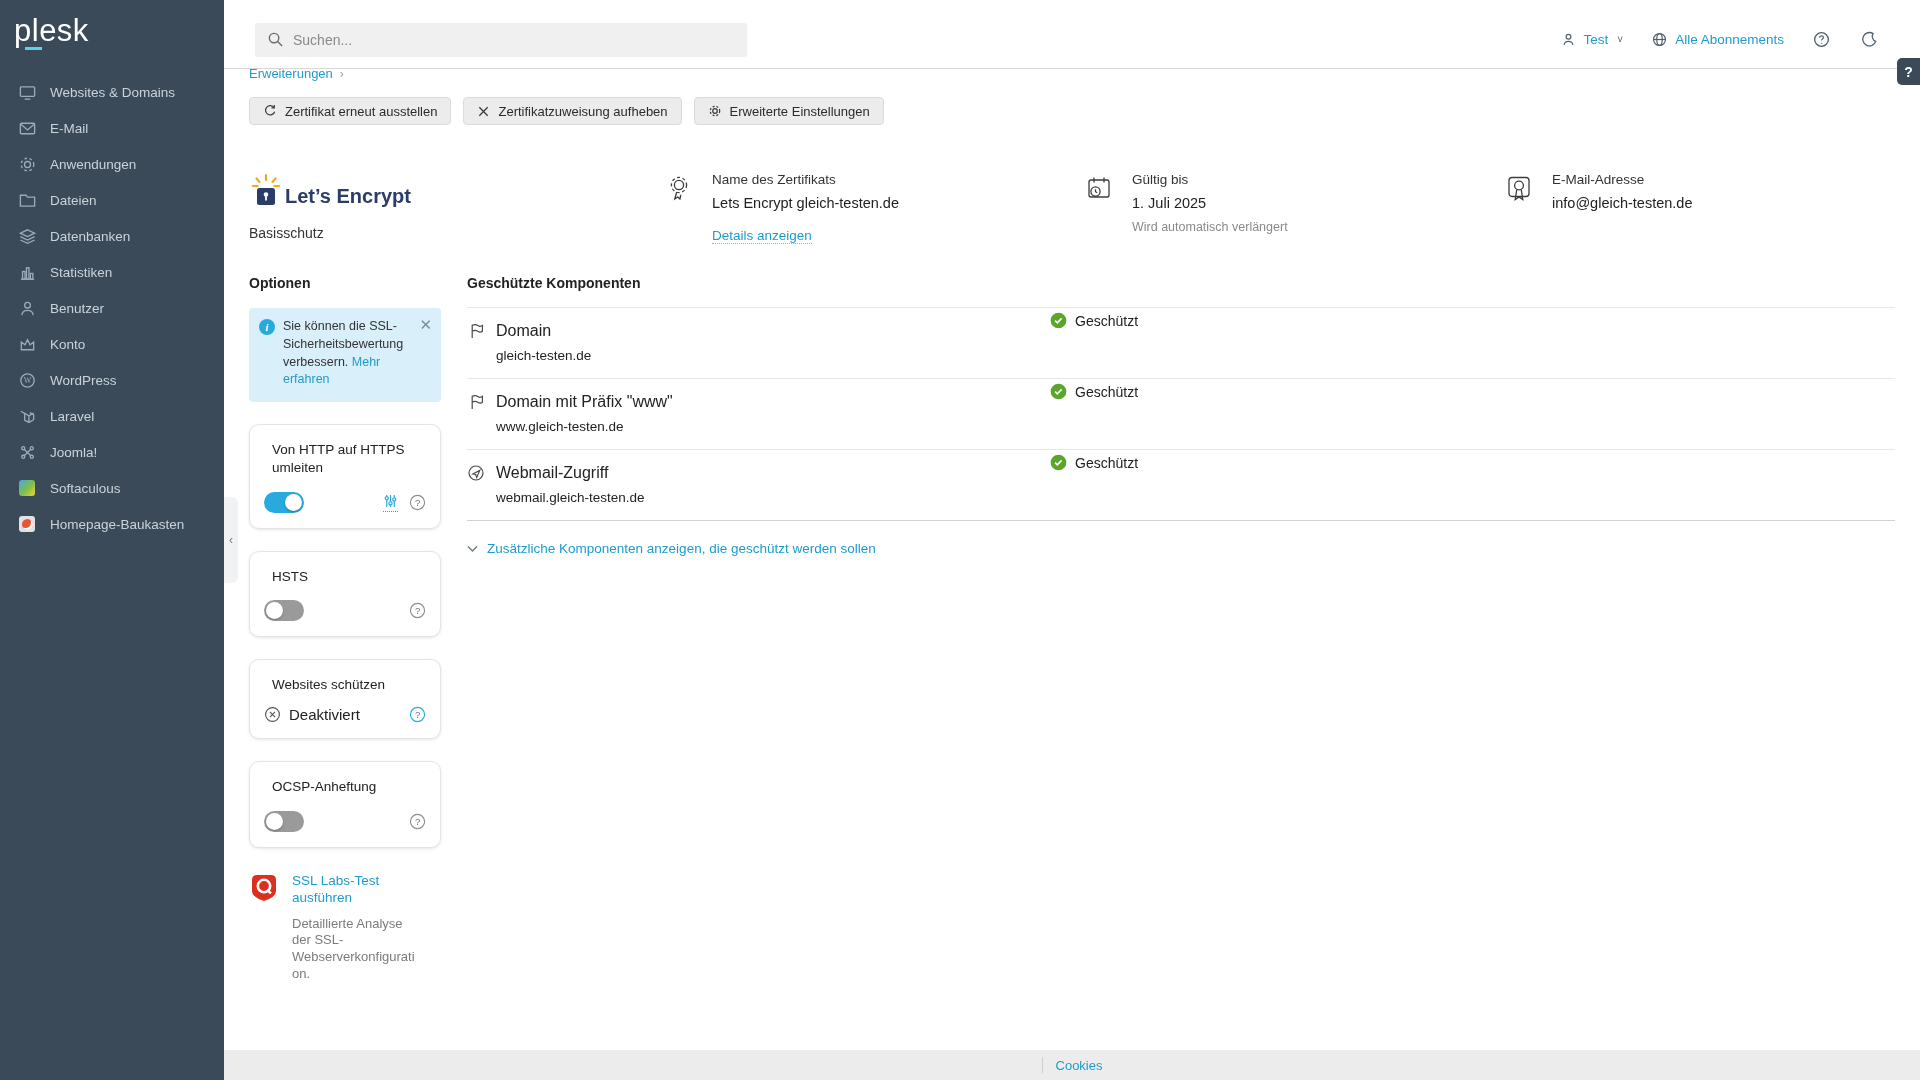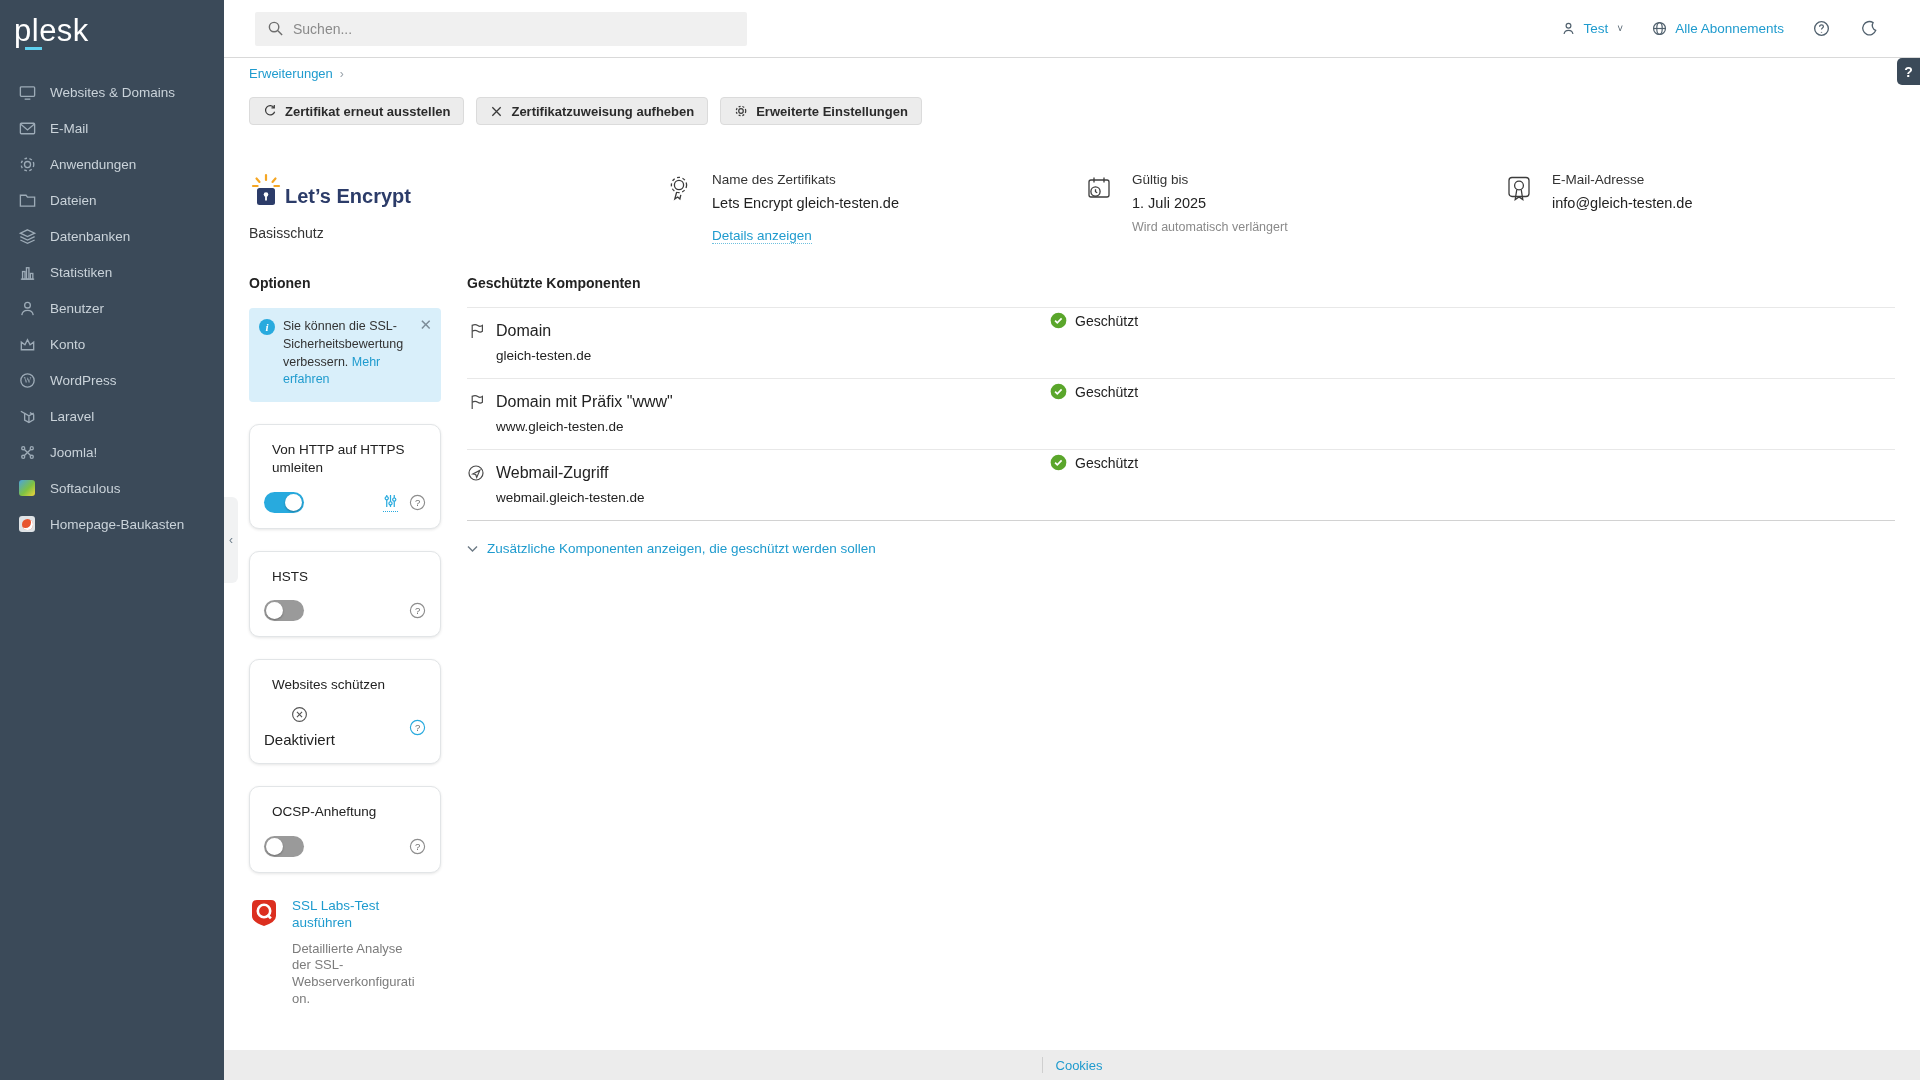--- a/index.html
+++ b/index.html
@@ -17,21 +17,21 @@
   .nav { margin-top:25px; }
   .nav-item { display:flex; align-items:center; height:36px; padding-left:17px; color:#cad3da; font-size:13.5px; cursor:pointer; }
   .nav-ic { width:20px; height:20px; margin-right:13px; color:#9dabb7; display:flex; align-items:center; justify-content:center; flex-shrink:0; }
   .nav-ic svg { stroke:currentColor; fill:none; stroke-width:1.4; }
   .ic-soft { width:16px; height:16px; border-radius:3px; background:linear-gradient(135deg,#4aa3df 0%,#7ec242 55%,#f2d43d 100%); }
   .ic-hpb { width:16px; height:16px; border-radius:3px; background:#dfe3e6; display:flex; align-items:center; justify-content:center; }
   .ic-hpb i { width:11px; height:11px; border-radius:50%; background:#e8552f; box-shadow:inset -2px -2px 0 #fff; display:block; }
   .collapse-tab { position:absolute; left:224px; top:497px; width:14px; height:86px; background:#f1f2f3; border-radius:0 6px 6px 0; color:#6b7b88; display:flex; align-items:center; justify-content:center; font-size:12px; z-index:2; cursor:pointer; }
 
   
-  .topbar { position:absolute; left:224px; top:0; right:0; height:58px; background:#fff; border-bottom:1px solid #d9d9d9; display:flex; align-items:center; z-index:2; }
+  .topbar { position:absolute; left:224px; top:11px; right:0; height:58px; background:#fff; border-bottom:1px solid #d9d9d9; display:flex; align-items:center; z-index:2; }
   .search { margin-left:31px; width:492px; height:34px; background:#f0f0f0; border-radius:2px; display:flex; align-items:center; padding:0 12px; gap:9px; }
   .search svg { stroke:#6d6d6d; fill:none; stroke-width:1.5; flex-shrink:0; }
   .search input { border:none; background:transparent; outline:none; font-size:14px; color:#333; width:100%; font-family:inherit; }
   .search input::placeholder { color:#8a8a8a; }
   .topbar-right { margin-left:auto; display:flex; align-items:center; gap:28px; padding-right:42px; font-size:13.5px; }
   .tb-link { display:flex; align-items:center; gap:7px; color:#1f9bce; cursor:pointer; }
   .tb-link svg { stroke:#51616e; fill:none; stroke-width:1.4; }
   .tb-caret { color:#51616e; font-size:10px; margin-left:2px; }
   .tb-icon { cursor:pointer; }
   .tb-icon svg { stroke:#51616e; fill:none; stroke-width:1.4; }
@@ -41,21 +41,21 @@
 
   
   .content { position:absolute; left:224px; top:51px; right:0; bottom:30px; background:#fff; padding:15px 25px 0 25px; overflow:hidden; }
   .breadcrumb { font-size:13px; display:flex; align-items:center; gap:7px; }
   .crumb { color:#1f9bce; cursor:pointer; }
   .crumb-sep { color:#9aa3ab; font-size:12px; }
   .page-title { font-size:29px; font-weight:400; color:#222; margin-top:10px; letter-spacing:-.2px; }
   .page-title .domain { color:#2a91b5; }
 
   .toolbar { margin-top:16px; display:flex; gap:12px; }
-  .btn { display:flex; align-items:center; gap:8px; background:#ececec; border:1px solid #dbdbdb; border-radius:4px; height:28px; padding:0 13px; font-size:13px; font-weight:700; color:#2b2b2b; cursor:pointer; font-family:inherit; }
+  .btn { display:flex; align-items:center; gap:8px; background:#ececec; border:1px solid #dbdbdb; border-radius:4px; height:28px; padding:0 13px; font-size:13px; font-weight:400; color:#2b2b2b; cursor:pointer; font-family:inherit; }
   .btn svg { stroke:#3a3a3a; fill:none; stroke-width:1.4; }
 
   
   .cert-row { display:flex; margin-top:47px; }
   .cert-brand { width:416px; flex-shrink:0; }
   .protection { font-size:14px; color:#333; margin-top:9px; }
   .cert-field { display:flex; width:420px; flex-shrink:0; }
   .cf-icon { width:30px; margin-right:17px; padding-top:2px; }
   .cf-icon svg { stroke:#3c3c3c; fill:none; stroke-width:1.3; }
   .cf-label { font-size:13.5px; color:#333; }
@@ -84,21 +84,21 @@
   .toggle::after { content:""; position:absolute; width:17px; height:17px; border-radius:50%; background:#fff; top:2px; box-shadow:0 1px 2px rgba(0,0,0,.3); }
   .toggle.on::after { right:2px; }
   .toggle.off::after { left:2px; }
   .sliders-wrap { border-bottom:1px dotted #28aade; padding-bottom:2px; cursor:pointer; }
   .sliders-wrap svg { stroke:#28aade; fill:none; stroke-width:1.3; }
   .q-ic { cursor:pointer; }
   .q-ic svg circle { stroke:#8d8d8d; fill:none; stroke-width:1.2; }
   .q-ic.blue svg circle { stroke:#28aade; }
   .q-ic svg text { fill:#6f6f6f; font-size:10px; font-family:"Liberation Sans",sans-serif; }
   .status-row { display:flex; align-items:center; justify-content:space-between; margin-top:12px; }
-  .status-left { display:flex; align-items:center; gap:8px; font-size:15px; color:#222;flex-direction:column; }
+  .status-left { display:flex; align-items:center; gap:8px; font-size:15px; color:#222; }
   .status-left svg { stroke:#555; fill:none; stroke-width:1.2; }
 
   .ssllabs { margin-top:24px; display:flex; gap:13px; }
   .ssl-logo { flex-shrink:0; }
   .ssl-link { font-size:13.5px; color:#1f9bce; line-height:1.28; cursor:pointer; }
   .ssl-desc { font-size:13px; color:#7c7c7c; line-height:1.3; margin-top:9px; width:128px; overflow-wrap:anywhere; }
 
   
   .comp-col { flex:1; min-width:0; }
   .comp-table { margin-top:16px; border-bottom:1px solid #d2d2d2; }

